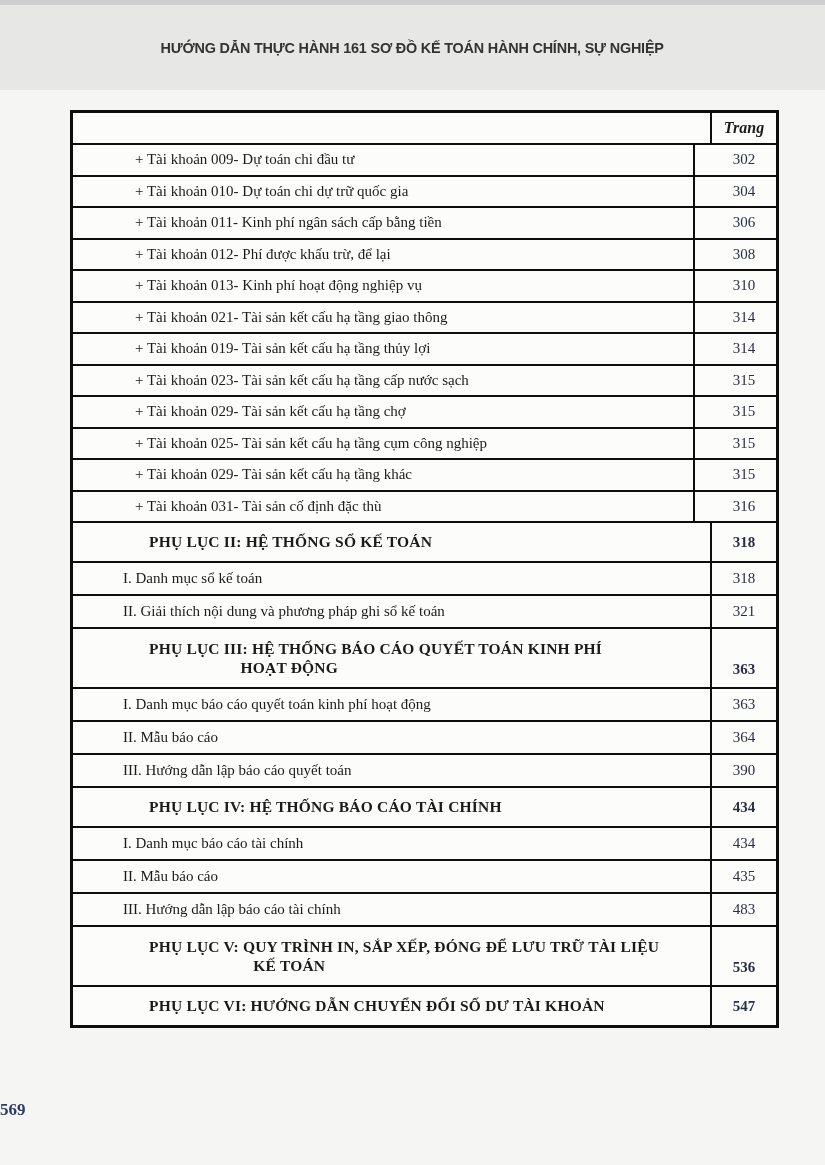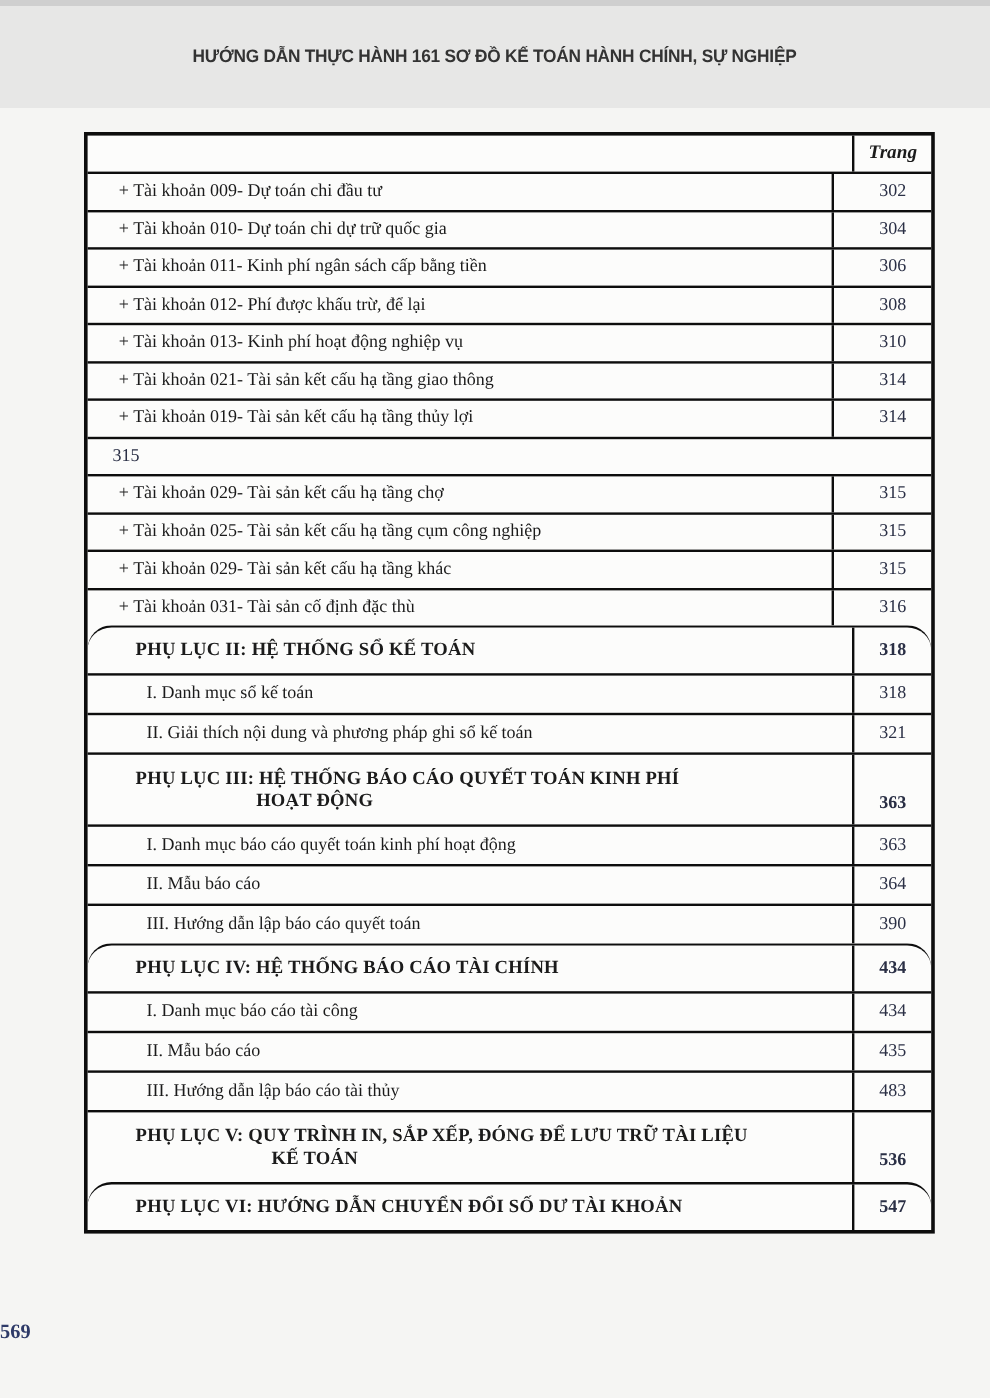--- a/index.html
+++ b/index.html
@@ -42,20 +42,21 @@
     margin-left: 70px;
     width: 709px;
     box-sizing: border-box;
     border: 3px solid #0d0d0d;
     background: #fcfcfb;
   }
   .row {
     display: flex;
     align-items: stretch;
     border-top: 2px solid #0d0d0d;
+    padding-left: 36px;
   }
   .row.header-row {
     border-top: none;
   }
   .cell {
     box-sizing: border-box;
   }
   .cell.label {
     flex: 1;
     border-right: 2px solid #0d0d0d;
@@ -77,22 +78,22 @@
   .row.header-row { min-height: 30px; }
   .row.header-row .cell.page {
     font-style: italic;
     font-weight: 700;
     font-size: 16px;
     color: #1b1b1b;
   }
   .row.account { min-height: 29.5px; gap: 17px; }
   .row.account .cell.label { padding-left: 26px; }
   .row.sub { min-height: 31px; }
-  .row.sub .cell.label { padding-left: 14px; margin-left: 35px; }
-  .row.section { min-height: 38px; border-radius: 20px; }
+  .row.sub .cell.label { padding-left: 14px; }
+  .row.section { min-height: 38px; }
   .row.section2 { min-height: 58px; }
   .row.section .cell.label,
   .row.section2 .cell.label {
     padding-left: 40px;
     font-weight: 700;
     font-size: 15.5px;
     letter-spacing: 0.2px;
   }
   .row.section .cell.page,
   .row.section2 .cell.page {
@@ -171,20 +172,23 @@
           </div>
           <div class="cell page">314</div>
         </div>
         <div class="row account">
           <div class="cell label">
             <div class="l1">+ Tài khoản 019- Tài sản kết cấu hạ tầng thủy lợi</div>
           </div>
           <div class="cell page">314</div>
         </div>
         <div class="row account">
+          <div class="cell label">
+            <div class="l1">+ Tài khoản 023- Tài sản kết cấu hạ tầng cấp nước sạch</div>
+          </div>
           <div class="cell page">315</div>
         </div>
         <div class="row account">
           <div class="cell label">
             <div class="l1">+ Tài khoản 029- Tài sản kết cấu hạ tầng chợ</div>
           </div>
           <div class="cell page">315</div>
         </div>
         <div class="row account">
           <div class="cell label">
@@ -248,33 +252,33 @@
           <div class="cell page">390</div>
         </div>
         <div class="row section">
           <div class="cell label">
             <div class="l1">PHỤ LỤC IV: HỆ THỐNG BÁO CÁO TÀI CHÍNH</div>
           </div>
           <div class="cell page">434</div>
         </div>
         <div class="row sub">
           <div class="cell label">
-            <div class="l1">I. Danh mục báo cáo tài công</div>
+            <div class="l1">I. Danh mục báo cáo tài chính</div>
           </div>
           <div class="cell page">434</div>
         </div>
         <div class="row sub">
           <div class="cell label">
             <div class="l1">II. Mẫu báo cáo</div>
           </div>
           <div class="cell page">435</div>
         </div>
         <div class="row sub">
           <div class="cell label">
-            <div class="l1">III. Hướng dẫn lập báo cáo tài thủy</div>
+            <div class="l1">III. Hướng dẫn lập báo cáo tài chính</div>
           </div>
           <div class="cell page">483</div>
         </div>
         <div class="row section2">
           <div class="cell label">
             <div class="l1">PHỤ LỤC V: QUY TRÌNH IN, SẮP XẾP, ĐÓNG ĐỂ LƯU TRỮ TÀI LIỆU</div>
             <div class="l2">KẾ TOÁN</div>
           </div>
           <div class="cell page">536</div>
         </div>

